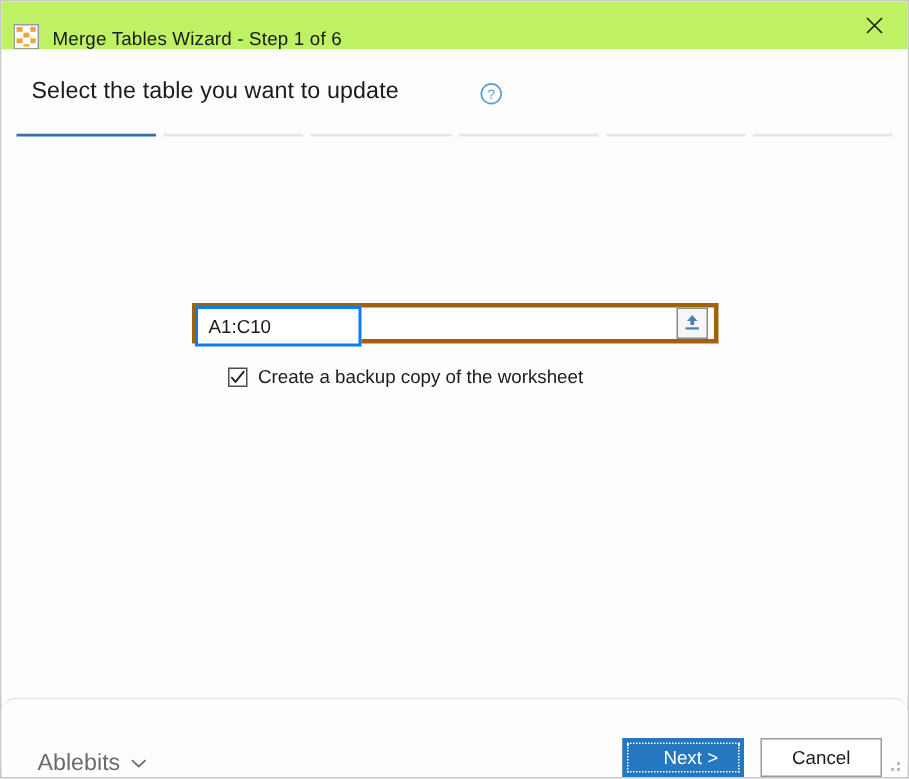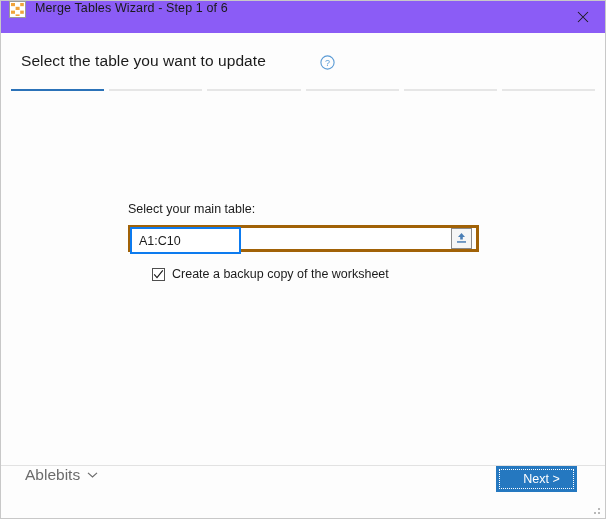--- a/index.html
+++ b/index.html
@@ -23,23 +23,23 @@
     background: #fdfdfd;
     display: flex;
     flex-direction: column;
   }
 
   
   .titlebar {
     position: relative;
     height: 32px;
     flex: 0 0 32px;
-    background: #8b5cf6;
-    display: flex;
-    align-items: flex-start;
+    background: #bef264;
+    display: flex;
+    align-items: flex-end;
     padding-left: 8px;
     box-sizing: border-box;
   }
   .app-icon {
     width: 17px;
     height: 17px;
     flex: 0 0 17px;
     position: relative;
     margin-right: 9px;
   }
@@ -201,24 +201,25 @@
     color: #1b1b1b;
     white-space: nowrap;
   }
 
   
   .footer {
     flex: 0 0 53px;
     border-top: 1px solid #e2e2e2;
     background: #fdfdfd;
     display: flex;
-    align-items: flex-start;
+    align-items: flex-end;
     padding: 0 17px 0 24px;
     box-sizing: border-box;
     position: relative;
+    border-radius: 10px;
   }
   .brand {
     display: flex;
     align-items: center;
     font-size: 15.5px;
     color: #6b6b6b;
     cursor: default;
   }
   .brand-caret { margin-left: 7px; display: flex; align-items: center; }
   .brand-caret svg { display: block; }
@@ -315,21 +316,20 @@
     <div class="step-seg"></div>
     <div class="step-seg"></div>
     <div class="step-seg"></div>
     <div class="step-seg"></div>
     <div class="step-seg"></div>
   </div>
 
   <div class="body-area">
     <div class="form">
 
-      <div class="field-label">Select your main table:</div>
 
       <div class="range-row">
         <div class="range-input" title="A1:C10">A1:C10</div>
         <div class="range-fill"></div>
         <div class="range-pick">
           <svg width="15" height="15" viewBox="0 0 15 15">
             <path d="M7.5 2 L11 6 L8.8 6 L8.8 8.6 L6.2 8.6 L6.2 6 L4 6 Z" fill="#4a7eb5"></path>
             <rect x="3" y="10.2" width="9" height="1.5" fill="#4a7eb5"></rect>
           </svg>
         </div>
@@ -354,20 +354,23 @@
         <svg width="11" height="8" viewBox="0 0 11 8">
           <path d="M1 1.8 L5.5 6 L10 1.8" stroke="#6b6b6b" stroke-width="1.15" fill="none"></path>
         </svg>
       </span>
     </div>
     <div class="footer-spacer"></div>
     <div class="btn btn-primary">
       <span>Next &gt;</span>
       <span class="focus-ring"></span>
     </div>
+    <div class="btn btn-secondary">
+      <span>Cancel</span>
+    </div>
     <div class="grip">
       <i style="left:8px;top:8px"></i>
       <i style="left:4px;top:8px"></i>
       <i style="left:8px;top:4px"></i>
     </div>
   </div>
 
 </div>
 
 </body></html>

